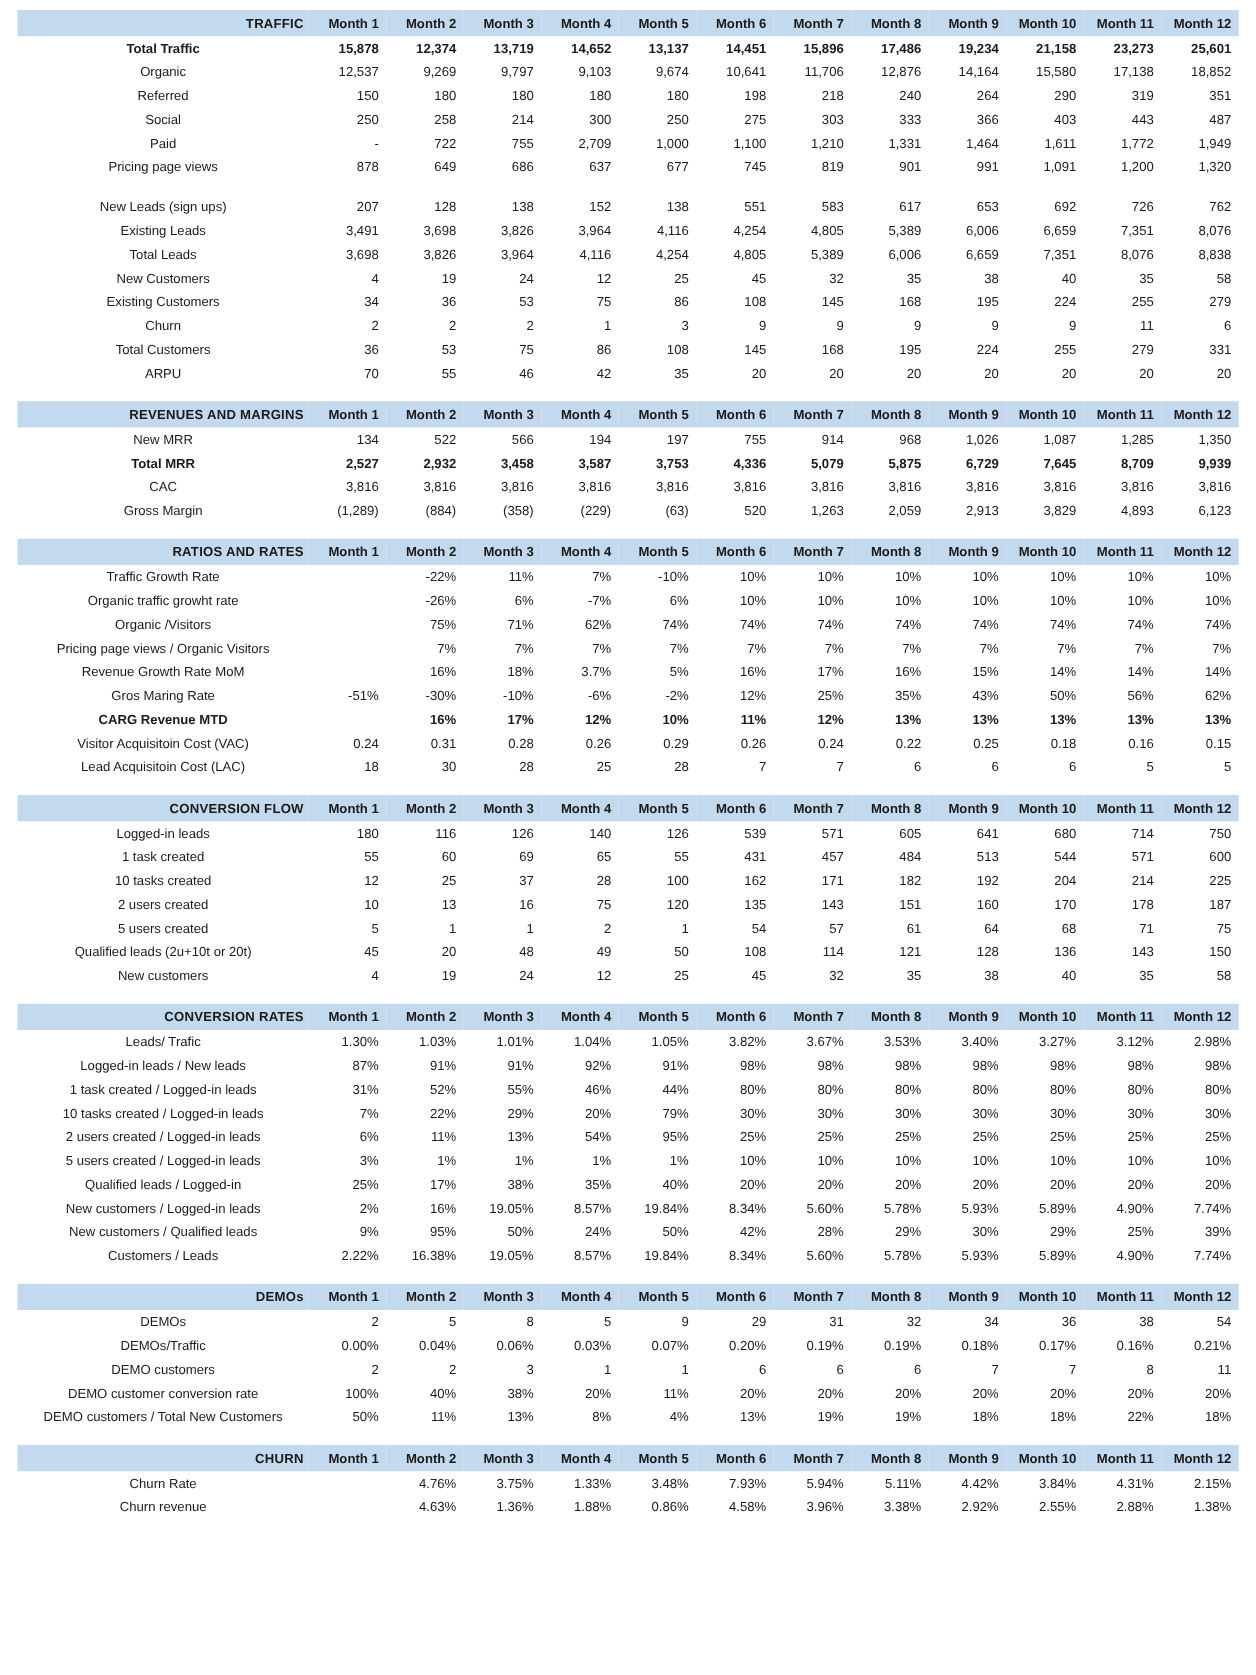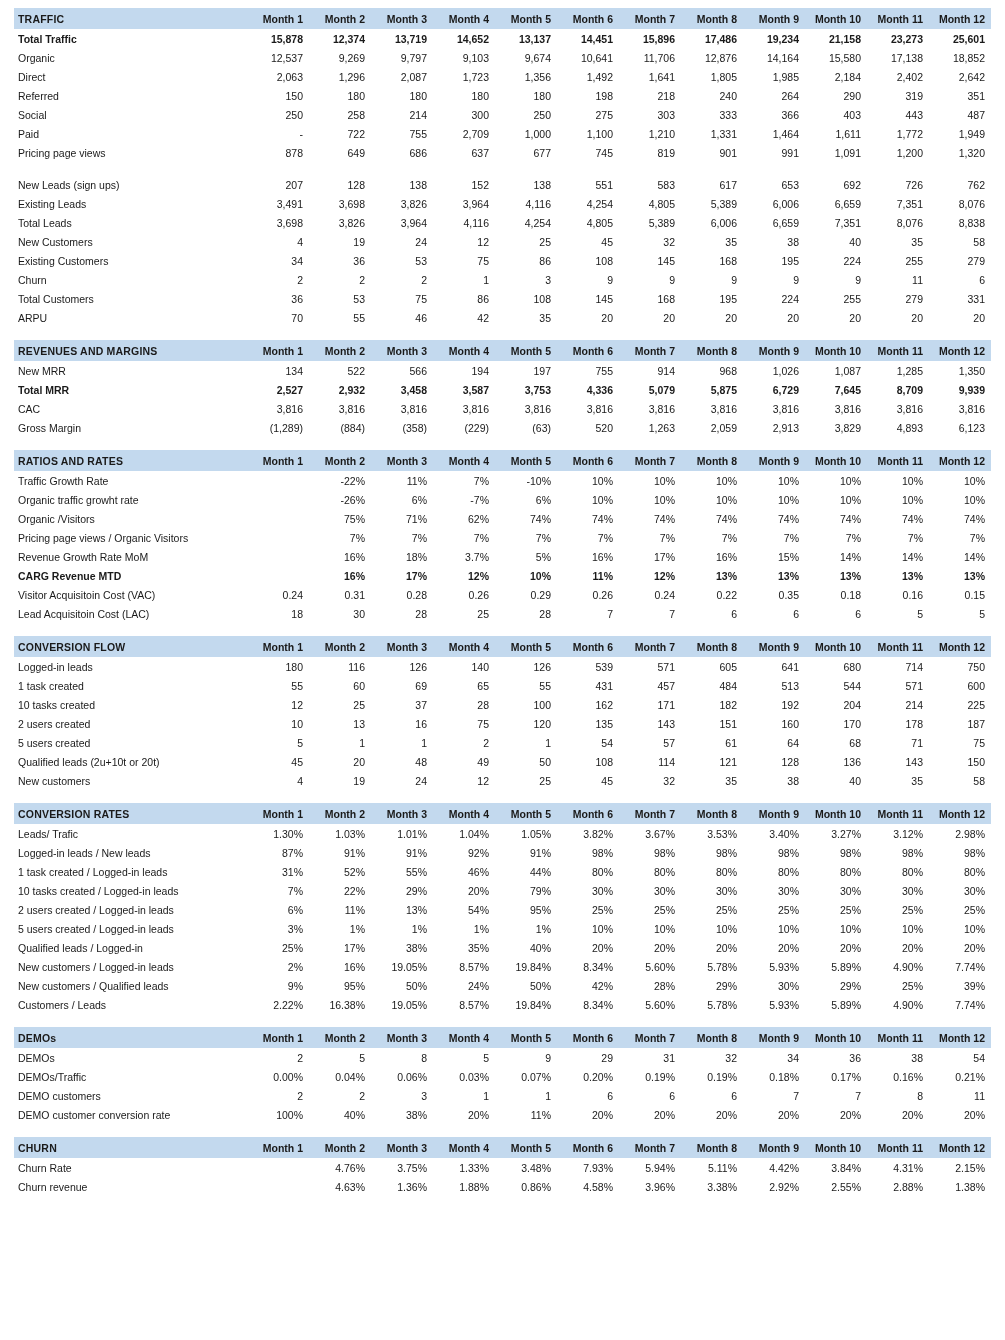--- a/index.html
+++ b/index.html
@@ -17,31 +17,31 @@
   col.m{width:62px;}
   tr.section-head td{
     background:#c3d9ee;
     font-weight:bold;
     height:17px;
     padding:2px 4px;
     font-size:10.5px;
     color:#1a1a1a;
     border:none;
   }
-  tr.section-head td.lbl{text-align:left;letter-spacing:.2px;}
+  tr.section-head td.lbl{text-align:right;letter-spacing:.2px;}
   tr.section-head td.mh{text-align:right;font-weight:bold;padding-right:6px;}
   tr.row td{
     height:17px;
     padding:1px 4px;
     font-size:10.5px;
     border:none;
     white-space:nowrap;
     overflow:hidden;
   }
-  tr.row td.lbl{text-align:left;padding-left:4px;}
+  tr.row td.lbl{text-align:center;padding-left:4px;}
   tr.row td.val{text-align:right;padding-right:6px;}
   tr.row.bold td{font-weight:bold;}
   
   td.dot{
     border:1px dotted #7fa8d4;
     border-top-style:dotted;
     border-bottom-style:dotted;
   }
   .gap{height:13px;}
   .gap td{border:none;padding:0;height:13px;}
@@ -106,35 +106,20 @@
           <td class="val dot">9,674</td>
           <td class="val dot">10,641</td>
           <td class="val dot">11,706</td>
           <td class="val dot">12,876</td>
           <td class="val dot">14,164</td>
           <td class="val dot">15,580</td>
           <td class="val dot">17,138</td>
           <td class="val dot">18,852</td>
         </tr>
         <tr class="row">
-          <td class="lbl">Direct</td>
-          <td class="val dot">2,063</td>
-          <td class="val dot">1,296</td>
-          <td class="val dot">2,087</td>
-          <td class="val dot">1,723</td>
-          <td class="val dot">1,356</td>
-          <td class="val dot">1,492</td>
-          <td class="val dot">1,641</td>
-          <td class="val dot">1,805</td>
-          <td class="val dot">1,985</td>
-          <td class="val dot">2,184</td>
-          <td class="val dot">2,402</td>
-          <td class="val dot">2,642</td>
-        </tr>
-        <tr class="row">
           <td class="lbl">Referred</td>
           <td class="val dot">150</td>
           <td class="val dot">180</td>
           <td class="val dot">180</td>
           <td class="val dot">180</td>
           <td class="val dot">180</td>
           <td class="val dot">198</td>
           <td class="val dot">218</td>
           <td class="val dot">240</td>
           <td class="val dot">264</td>
@@ -474,20 +459,35 @@
           <td class="val">3.7%</td>
           <td class="val">5%</td>
           <td class="val">16%</td>
           <td class="val">17%</td>
           <td class="val">16%</td>
           <td class="val">15%</td>
           <td class="val">14%</td>
           <td class="val">14%</td>
           <td class="val">14%</td>
         </tr>
+        <tr class="row">
+          <td class="lbl">Gros Maring Rate</td>
+          <td class="val">-51%</td>
+          <td class="val">-30%</td>
+          <td class="val">-10%</td>
+          <td class="val">-6%</td>
+          <td class="val">-2%</td>
+          <td class="val">12%</td>
+          <td class="val">25%</td>
+          <td class="val">35%</td>
+          <td class="val">43%</td>
+          <td class="val">50%</td>
+          <td class="val">56%</td>
+          <td class="val">62%</td>
+        </tr>
         <tr class="row bold">
           <td class="lbl">CARG Revenue MTD</td>
           <td class="val"></td>
           <td class="val">16%</td>
           <td class="val">17%</td>
           <td class="val">12%</td>
           <td class="val">10%</td>
           <td class="val">11%</td>
           <td class="val">12%</td>
           <td class="val">13%</td>
@@ -499,21 +499,21 @@
         <tr class="row">
           <td class="lbl">Visitor Acquisitoin Cost (VAC)</td>
           <td class="val">0.24</td>
           <td class="val">0.31</td>
           <td class="val">0.28</td>
           <td class="val">0.26</td>
           <td class="val">0.29</td>
           <td class="val">0.26</td>
           <td class="val">0.24</td>
           <td class="val">0.22</td>
-          <td class="val">0.35</td>
+          <td class="val">0.25</td>
           <td class="val">0.18</td>
           <td class="val">0.16</td>
           <td class="val">0.15</td>
         </tr>
         <tr class="row">
           <td class="lbl">Lead  Acquisitoin Cost (LAC)</td>
           <td class="val">18</td>
           <td class="val">30</td>
           <td class="val">28</td>
           <td class="val">25</td>
@@ -888,20 +888,35 @@
           <td class="val">20%</td>
           <td class="val">11%</td>
           <td class="val">20%</td>
           <td class="val">20%</td>
           <td class="val">20%</td>
           <td class="val">20%</td>
           <td class="val">20%</td>
           <td class="val">20%</td>
           <td class="val">20%</td>
         </tr>
+        <tr class="row">
+          <td class="lbl">DEMO customers / Total New Customers</td>
+          <td class="val">50%</td>
+          <td class="val">11%</td>
+          <td class="val">13%</td>
+          <td class="val">8%</td>
+          <td class="val">4%</td>
+          <td class="val">13%</td>
+          <td class="val">19%</td>
+          <td class="val">19%</td>
+          <td class="val">18%</td>
+          <td class="val">18%</td>
+          <td class="val">22%</td>
+          <td class="val">18%</td>
+        </tr>
         <tr class="gap">
           <td colspan="13"></td>
         </tr>
         <tr class="section-head">
           <td class="lbl">CHURN</td>
           <td class="mh">Month 1</td>
           <td class="mh">Month 2</td>
           <td class="mh">Month 3</td>
           <td class="mh">Month 4</td>
           <td class="mh">Month 5</td>

